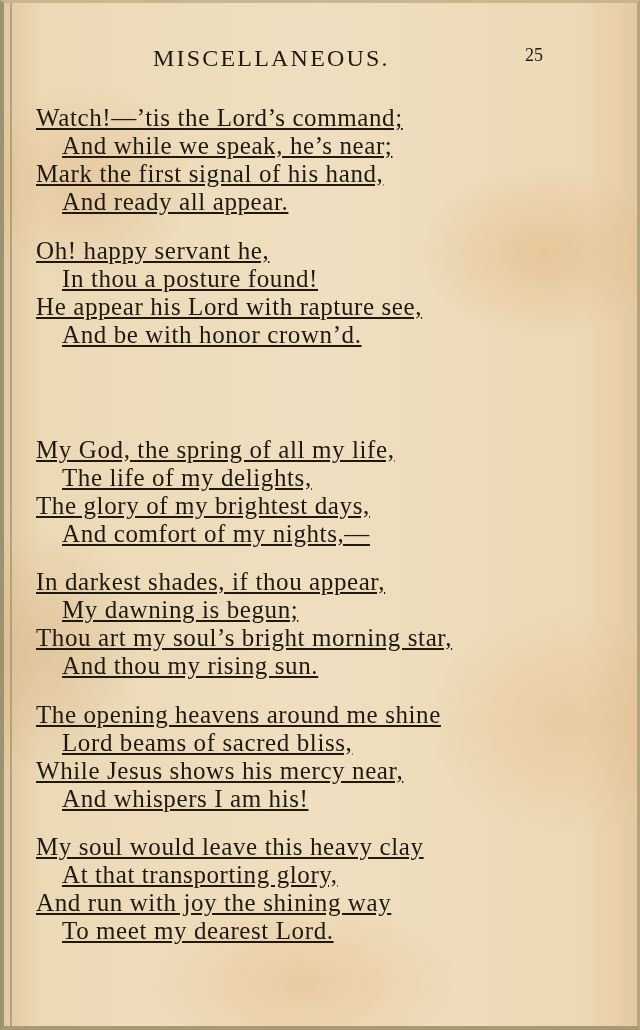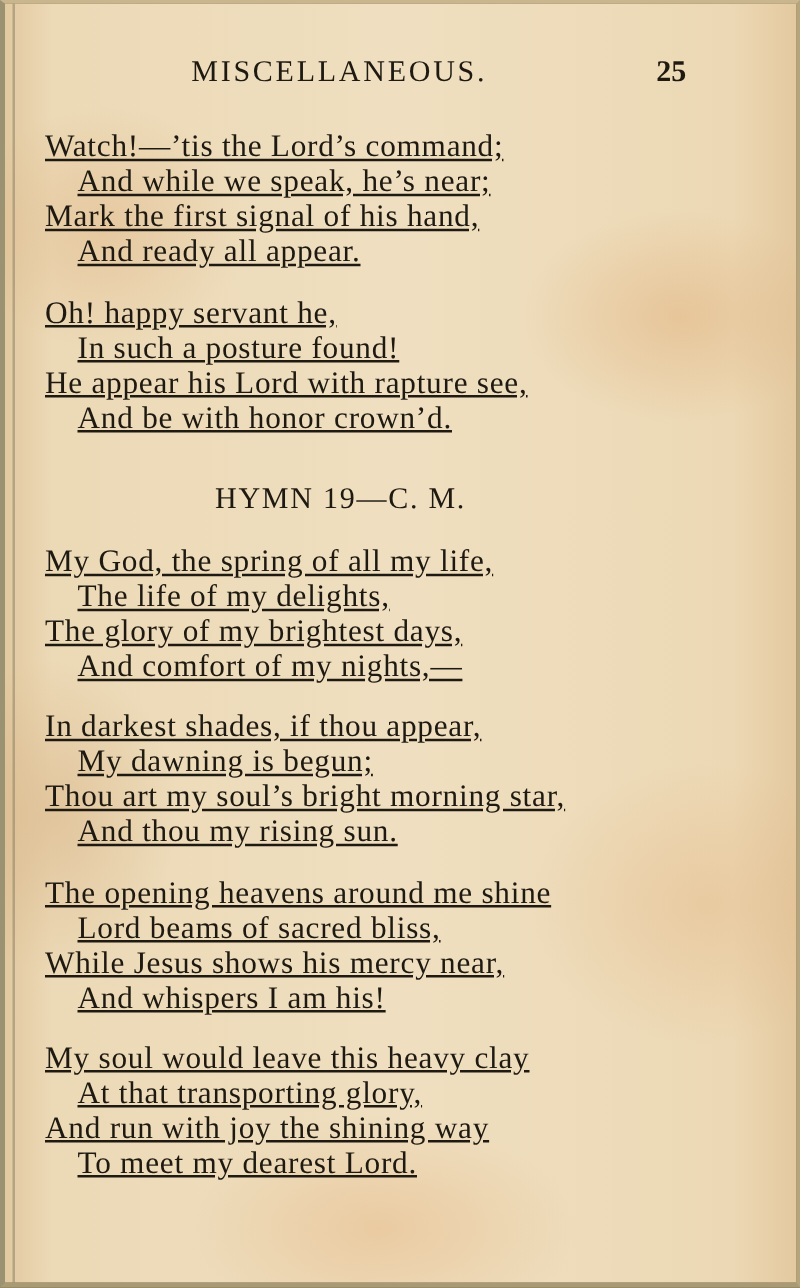--- a/index.html
+++ b/index.html
@@ -47,22 +47,22 @@
       left: 149px;
       top: 0;
       font-size: 24px;
       letter-spacing: 2.2px;
       font-weight: normal;
     }
     .page-number {
       position: absolute;
       left: 521px;
       top: 0;
-      font-size: 24px;
-      font-weight: bold;
+      font-size: 18px;
+      font-weight: normal;
     }
     .text-block {
       position: absolute;
       left: 0; right: 0;
       font-family: "Liberation Serif", "DejaVu Serif", serif;
       font-size: 25px;
       color: #1e1a12;
       letter-spacing: 0.6px;
     }
     .stanza { position: absolute; left: 0; right: 0; }
@@ -98,27 +98,26 @@
 
   <div class="text-block">
     <div class="stanza">
       <div class="line l0" style="top:101px">Watch!—’tis the Lord’s command;</div>
       <div class="line l1" style="top:129px">And while we speak, he’s near;</div>
       <div class="line l0" style="top:157px">Mark the first signal of his hand,</div>
       <div class="line l1" style="top:185px">And ready all appear.</div>
     </div>
     <div class="stanza">
       <div class="line l0" style="top:234px">Oh! happy servant he,</div>
-      <div class="line l1" style="top:262px">In such a posture found!</div>
+      <div class="line l1" style="top:262px">In thou a posture found!</div>
       <div class="line l0" style="top:290px">He appear his Lord with rapture see,</div>
       <div class="line l1" style="top:318px">And be with honor crown’d.</div>
     </div>
   </div>
 
-  <div class="hymn-heading">HYMN 19—C. M.</div>
 
   <div class="text-block">
     <div class="stanza">
       <div class="line l0" style="top:433px">My God, the spring of all my life,</div>
       <div class="line l1" style="top:461px">The life of my delights,</div>
       <div class="line l0" style="top:489px">The glory of my brightest days,</div>
       <div class="line l1" style="top:517px">And comfort of my nights,—</div>
     </div>
     <div class="stanza">
       <div class="line l0" style="top:565px">In darkest shades, if thou appear,</div>

